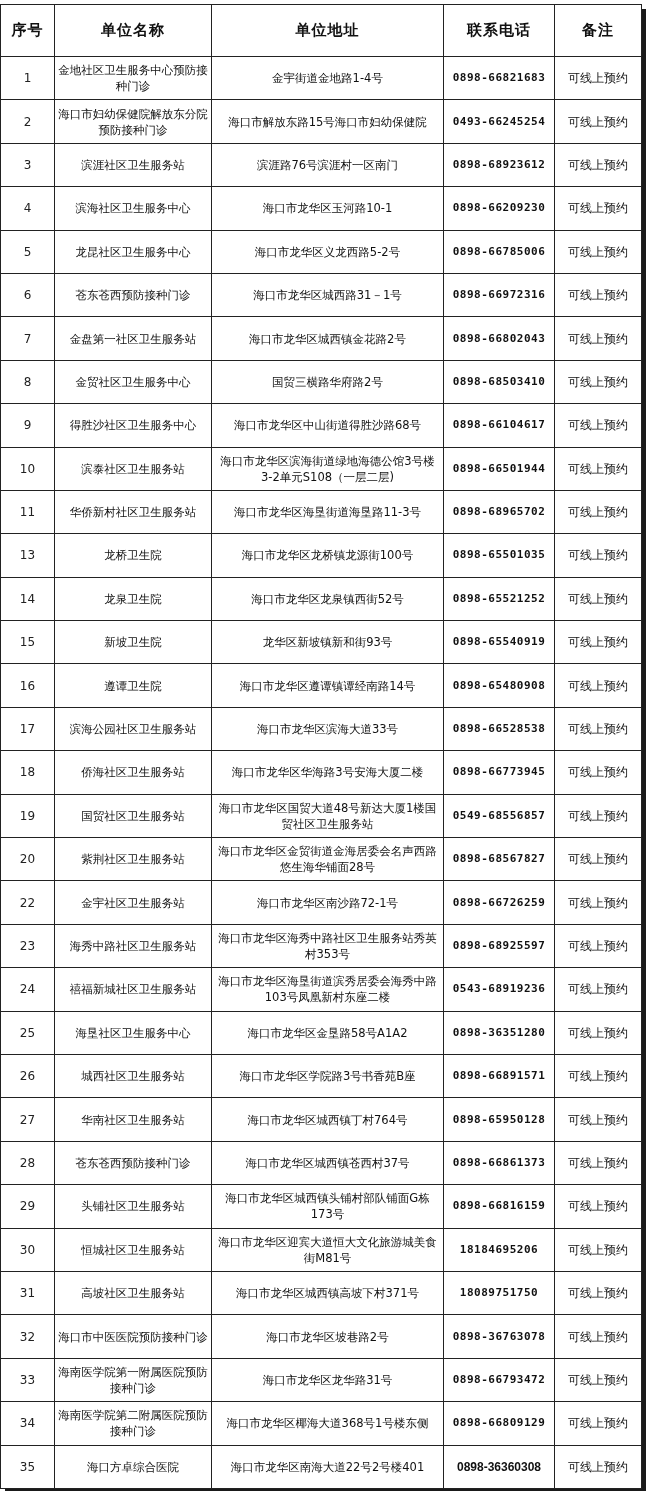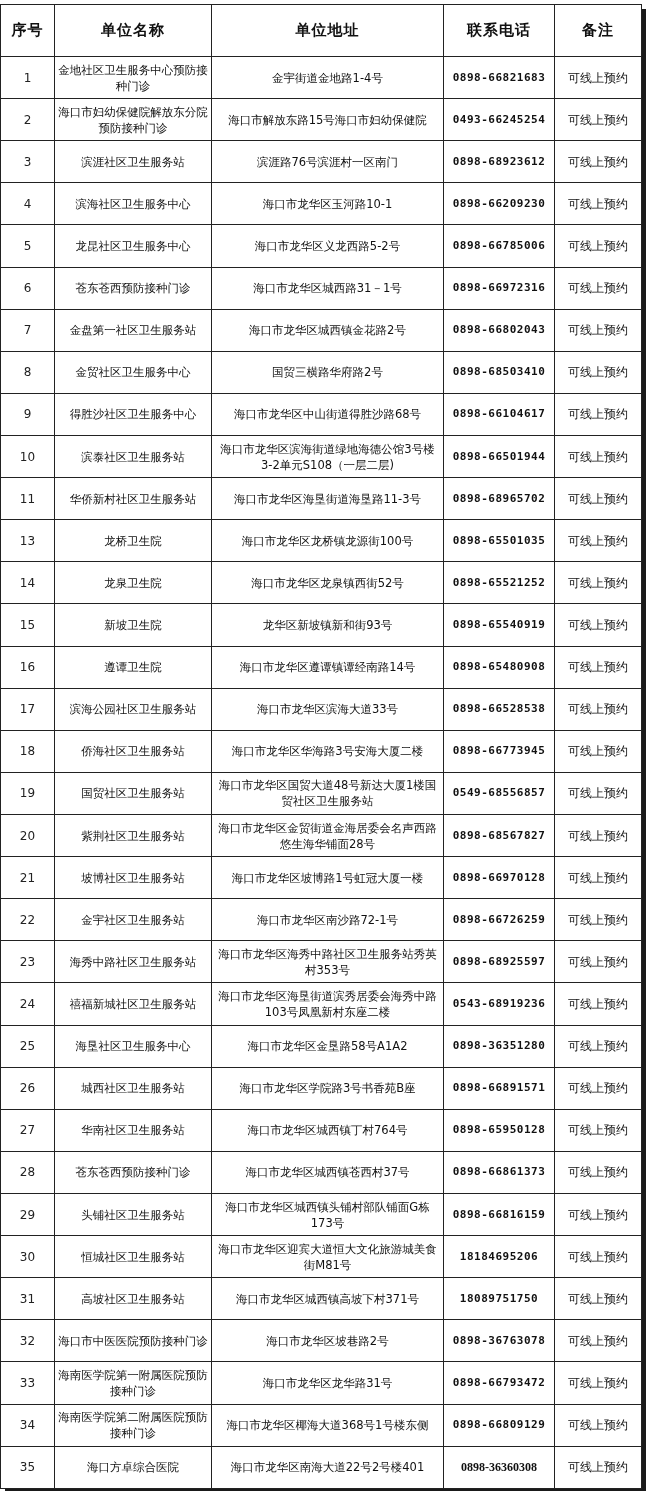--- a/index.html
+++ b/index.html
@@ -29,21 +29,21 @@
   th {
     height: 51px;
     font-size: 15px; font-weight: bold; letter-spacing: 1px;
   }
   td {
     height: 40px;
     font-size: 11.5px; line-height: 16px; font-weight: normal;
   }
   td.num { font-size: 12px; color: #222; }
   td.phone { font-size: 11.5px; letter-spacing: 0.5px; font-family: "DejaVu Sans Mono", "Liberation Mono", monospace; font-size: 11px; font-weight: bold; }
-  td.phone.bold { font-weight: bold; font-family: Liberation Serif, serif; font-size: 12px; letter-spacing: 0; }
+  td.phone.bold { font-weight: bold; font-family: Liberation Sans, sans-serif; font-size: 12px; letter-spacing: 0; }
   td.note { font-size: 12px; margin-left: 22px; }
 </style>
 </head>
 <body>
 
 <div class="frame">
   <table>
     <colgroup>
       <col class="c0">
         <col class="c1">
@@ -188,27 +188,20 @@
           <td class="note">可线上预约</td>
         </tr>
         <tr>
           <td class="num">20</td>
           <td class="name">紫荆社区卫生服务站</td>
           <td class="addr">海口市龙华区金贸街道金海居委会名声西路悠生海华铺面28号</td>
           <td class="phone">0898-68567827</td>
           <td class="note">可线上预约</td>
         </tr>
         <tr>
-          <td class="num">21</td>
-          <td class="name">坡博社区卫生服务站</td>
-          <td class="addr">海口市龙华区坡博路1号虹冠大厦一楼</td>
-          <td class="phone">0898-66970128</td>
-          <td class="note">可线上预约</td>
-        </tr>
-        <tr>
           <td class="num">22</td>
           <td class="name">金宇社区卫生服务站</td>
           <td class="addr">海口市龙华区南沙路72-1号</td>
           <td class="phone">0898-66726259</td>
           <td class="note">可线上预约</td>
         </tr>
         <tr>
           <td class="num">23</td>
           <td class="name">海秀中路社区卫生服务站</td>
           <td class="addr">海口市龙华区海秀中路社区卫生服务站秀英村353号</td>

